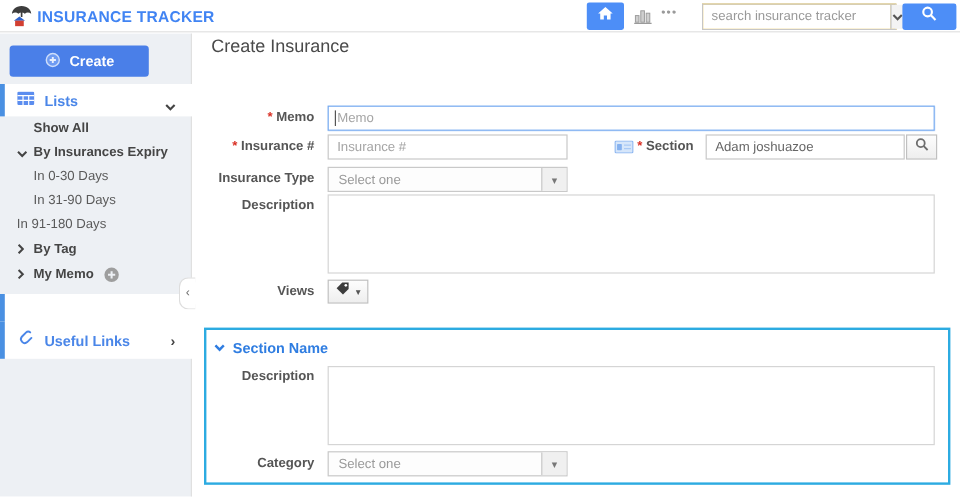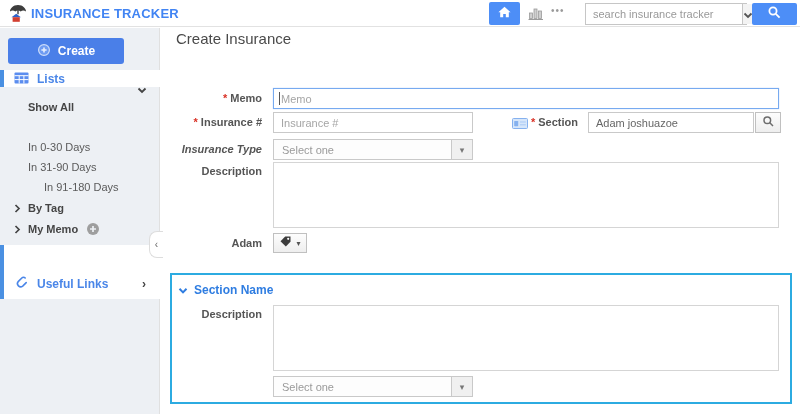--- a/index.html
+++ b/index.html
@@ -15,21 +15,21 @@
   .ellipsis { position:absolute; left:551px; top:5px; font-size:10px; color:#9a9a9a; letter-spacing:1px; cursor:pointer; }
   .search-group { position:absolute; left:585px; top:3px; width:162px; height:22px; border:1px solid #c6c6c6; background:#eab308; display:flex; }
   .search-input { flex:1; border:none; outline:none; font-size:11px; color:#555; padding:0 7px; font-family:"Liberation Sans", sans-serif; }
   .search-input::placeholder { color:#999; }
   .search-scope { width:24px; background:#f3f3f3; border-left:1px solid #c6c6c6; display:flex; align-items:center; justify-content:center; cursor:pointer; }
   .search-btn { position:absolute; left:752px; top:3px; width:45px; height:22px; background:#4d8ef7; border-radius:2px; display:flex; align-items:center; justify-content:center; cursor:pointer; }
 
   
   .sidebar { position:absolute; left:0; top:28px; width:160px; height:386px; background:#edf0f4; border-right:1px solid #e0e0e0; }
   .create-btn { position:absolute; left:8px; top:10px; width:116px; height:26px; background:#4a7fe8; border-radius:3px; color:#fff; font-size:12px; font-weight:bold; display:flex; align-items:center; justify-content:center; gap:7px; cursor:pointer; }
-  .side-row { position:absolute; left:0; width:160px; height:17px; background:#fff; border-left:4px solid #4a90e2; display:flex; align-items:center; padding-left:10px; gap:8px; cursor:pointer; }
+  .side-row { position:absolute; left:0; width:160px; height:27px; background:#fff; border-left:4px solid #4a90e2; display:flex; align-items:center; padding-left:10px; gap:8px; cursor:pointer; }
   .side-row .rowlabel { font-size:12px; font-weight:bold; color:#4a86e8; }
   .side-row .row-chev { position:absolute; right:13px; top:10px; }
   .nav-item { position:absolute; font-size:11px; color:#5a5a5a; cursor:pointer; white-space:nowrap; }
   .nav-head { font-weight:bold; color:#454545;text-align:right; }
   .nav-chev { position:absolute; left:-14px; top:2px; }
   .collapse-tab { position:absolute; left:149px; top:231px; width:14px; height:27px; background:#fff; border:1px solid #ddd; border-right:none; border-radius:8px 0 0 8px; display:flex; align-items:center; justify-content:center; font-size:10px; color:#666; cursor:pointer; }
 
   
   .page-title { position:absolute; left:176px; top:30px; font-size:15px; color:#4a4a4a; }
   .sec-head { position:absolute; display:flex; align-items:center; gap:6px; cursor:pointer; }
@@ -126,24 +126,32 @@
       <span class="rowlabel">Lists</span>
       <span class="row-chev">
         <svg width="10" height="7" viewBox="0 0 10 7">
             <path d="M1.5 1.5 L5 5 L8.5 1.5" fill="none" stroke="#444" stroke-width="1.8"></path>
           </svg>
       </span>
     </div>
 
     <div class="nav-item nav-head" style="left:28px; top:73px;">Show All</div>
 
+    <div class="nav-item nav-head" style="left:28px; top:93px;">
+      <span class="nav-chev">
+        <svg width="9" height="7" viewBox="0 0 9 7">
+            <path d="M1 1.5 L4.5 5 L8 1.5" fill="none" stroke="#444" stroke-width="1.7"></path>
+          </svg>
+      </span>
+      <span>By Insurances Expiry</span>
+    </div>
 
     <div class="nav-item" style="left:28px; top:113px;">In 0-30 Days</div>
     <div class="nav-item" style="left:28px; top:133px;">In 31-90 Days</div>
-    <div class="nav-item" style="left:44px; top:153px;">In 91-180 Days</div>
+    <div class="nav-item" style="left:14px; top:153px;">In 91-180 Days</div>
 
     <div class="nav-item nav-head" style="left:28px; top:174px;">
       <span class="nav-chev" style="top:1px;">
         <svg width="7" height="9" viewBox="0 0 7 9">
             <path d="M1.5 1 L5 4.5 L1.5 8" fill="none" stroke="#444" stroke-width="1.7"></path>
           </svg>
       </span>
       <span>By Tag</span>
     </div>
 
@@ -214,30 +222,30 @@
   <input class="inp" style="left: 588px; top: 112px; width: 166px; color: rgb(102, 102, 102);" value="Adam joshuazoe">
   <div class="mini-btn" style="left:755px; top:112px; width:26px;">
     <span>
       <svg width="13" height="13" viewBox="0 0 13 13">
         <circle cx="5.3" cy="5.3" r="3.3" fill="none" stroke="#6d6d6d" stroke-width="1.5"></circle>
         <path d="M7.8 7.8 L11 11" stroke="#6d6d6d" stroke-width="1.5"></path>
       </svg>
     </span>
   </div>
 
-  <div class="flabel" style="top:143px;font-style:italic;">Insurance Type</div>
+  <div class="flabel" style="top:143px;">Insurance Type</div>
   <div class="selbox" style="left:273px; top:139px; width:200px;">
     <span class="selval">Select one</span>
     <span class="selarrow">▾</span>
   </div>
 
   <div class="flabel" style="top:165px;">Description</div>
   <textarea class="ta" style="left: 273px; top: 162px; width: 506px; height: 66px;"></textarea>
 
-  <div class="flabel" style="top:237px;">Adam</div>
+  <div class="flabel" style="top:237px;">Views</div>
   <div class="mini-btn" style="left:273px; top:233px; width:34px; height:20px;">
     <span>
       <svg width="13" height="13" viewBox="0 0 13 13">
         <path d="M1.5 6.2 L6.2 1.5 H11.5 V6.8 L6.8 11.5 Z" fill="#3c3c3c"></path>
         <circle cx="9.2" cy="3.8" r="1.1" fill="#fff"></circle>
       </svg>
     </span>
     <span class="tagcaret">▾</span>
   </div>
 
@@ -248,18 +256,19 @@
       <svg width="10" height="8" viewBox="0 0 10 8">
           <path d="M1.5 1.8 L5 5.4 L8.5 1.8" fill="none" stroke="#2f7de1" stroke-width="2"></path>
         </svg>
     </span>
     <span class="sec-label">Section Name</span>
   </div>
 
   <div class="flabel" style="top:308px;">Description</div>
   <textarea class="ta" style="left: 273px; top: 305px; width: 506px; height: 66px;"></textarea>
 
+  <div class="flabel" style="top:380px;">Category</div>
   <div class="selbox" style="left:273px; top:376px; width:200px;">
     <span class="selval">Select one</span>
     <span class="selarrow">▾</span>
   </div>
 
 </div>
 
 </body></html>

